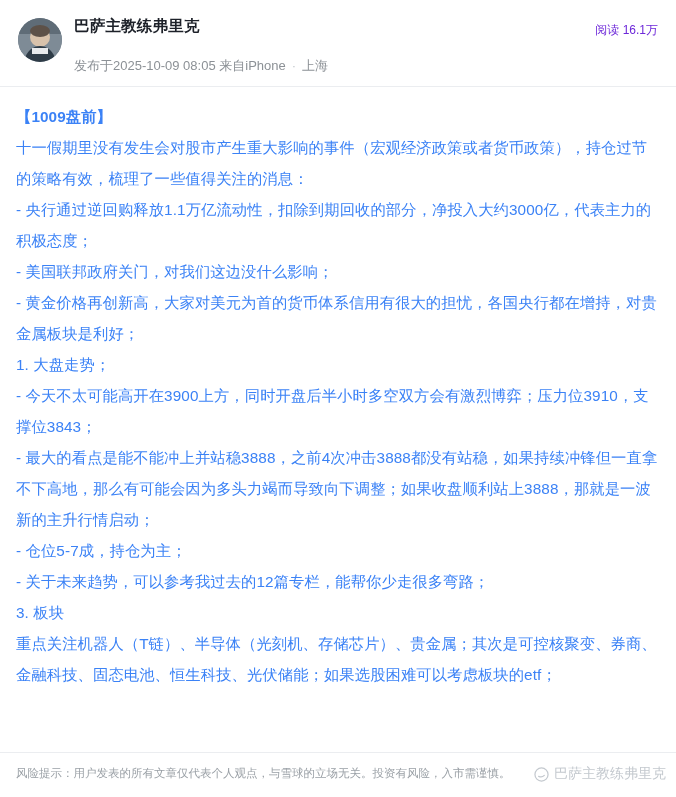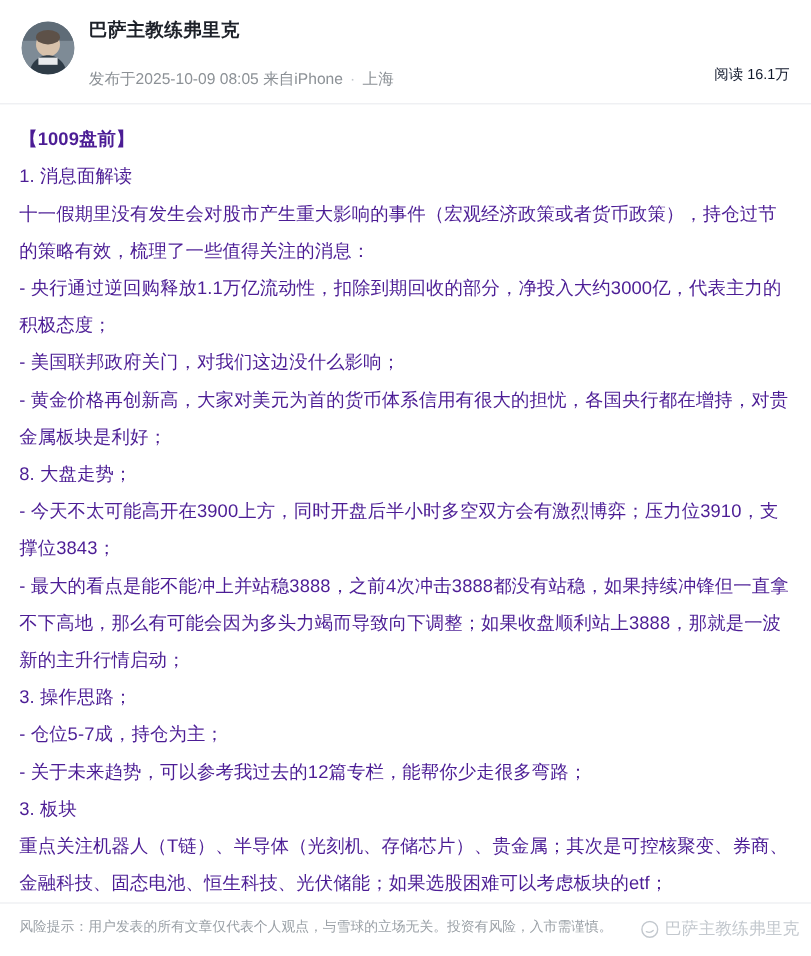--- a/index.html
+++ b/index.html
@@ -62,37 +62,36 @@
   .meta-sep {
     display: inline-block;
     margin: 0 6px;
     color: #c2c7cc;
   }
   .read-count {
     position: absolute;
     top: 22px;
     right: 18px;
     font-size: 12px;
-    color: #0f172a;
+    color: #6d28d9;
     line-height: 16px;
-    margin-top: 32px;
   }
 
   .divider {
     height: 1px;
     background: #ebedf0;
     margin: 2px 0 0 0;
   }
 
   
   .content {
     padding: 14px 16px 0 16px;
     font-size: 15.3px;
     line-height: 31px;
-    color: #4c1d95;
+    color: #3b82f6;
     letter-spacing: 0.1px;
   }
   .content p {
     margin: 0;
     padding: 0;
   }
   .content p.bold {
     font-weight: 700;
   }
   .u {
@@ -191,29 +190,27 @@
       <div class="author-name">巴萨主教练弗里克</div>
       <div class="meta-line"><span>发布于</span><span>2025-10-09 08:05</span><span>&nbsp;</span><span>来自iPhone</span><span class="meta-sep">·</span><span>上海</span></div>
     </div>
     <div class="read-count">阅读 16.1万</div>
   </div>
 
   <div class="divider"></div>
 
   <div class="content">
     <p class="bold">【1009盘前】</p>
-    <p>1. 消息面解读</p>
     <p>十一假期里没有发生会对股市产生重大影响的事件（宏观经济政策或者货币政策），持仓过节的策略有效，梳理了一些值得关注的消息：</p>
     <p>- 央行通过逆回购释放1.1万亿流动性，扣除到期回收的部分，净投入大约3000亿，代表主力的积极态度；</p>
     <p>- 美国联邦政府关门，对我们这边没什么影响；</p>
     <p>- 黄金价格再创新高，大家对美元为首的货币体系信用有很大的担忧，各国央行都在增持，对贵金属板块是利好；</p>
-    <p>8. 大盘走势；</p>
+    <p>1. 大盘走势；</p>
     <p>- 今天不太可能高开在3900上方，同时开盘后半小时多空双方会有激烈博弈；压力位3910，支撑位3843；</p>
     <p>- 最大的看点是能不能冲上并站稳3888，之前4次冲击3888都没有站稳，如果持续冲锋但一直拿不下高地，那么有可能会因为多头力竭而导致向下调整；如果收盘顺利站上3888，那就是一波新的主升行情启动；</p>
-    <p>3. 操作思路；</p>
     <p>- 仓位5-7成，持仓为主；</p>
     <p>- 关于未来趋势，可以参考我过去的12篇专栏，能帮你少走很多弯路；</p>
     <p>3. 板块</p>
     <p>重点关注机器人（T链）、半导体（光刻机、存储芯片）、贵金属；其次是可控核聚变、券商、金融科技、固态电池、恒生科技、光伏储能；如果选股困难可以考虑板块的etf；</p>
   </div>
 
   <div class="footer">
     <div class="risk-note"><span class="risk-label">风险提示：</span><span>用户发表的所有文章仅代表个人观点，与雪球的立场无关。投资有风险，入市需谨慎。</span></div>
   </div>
 

